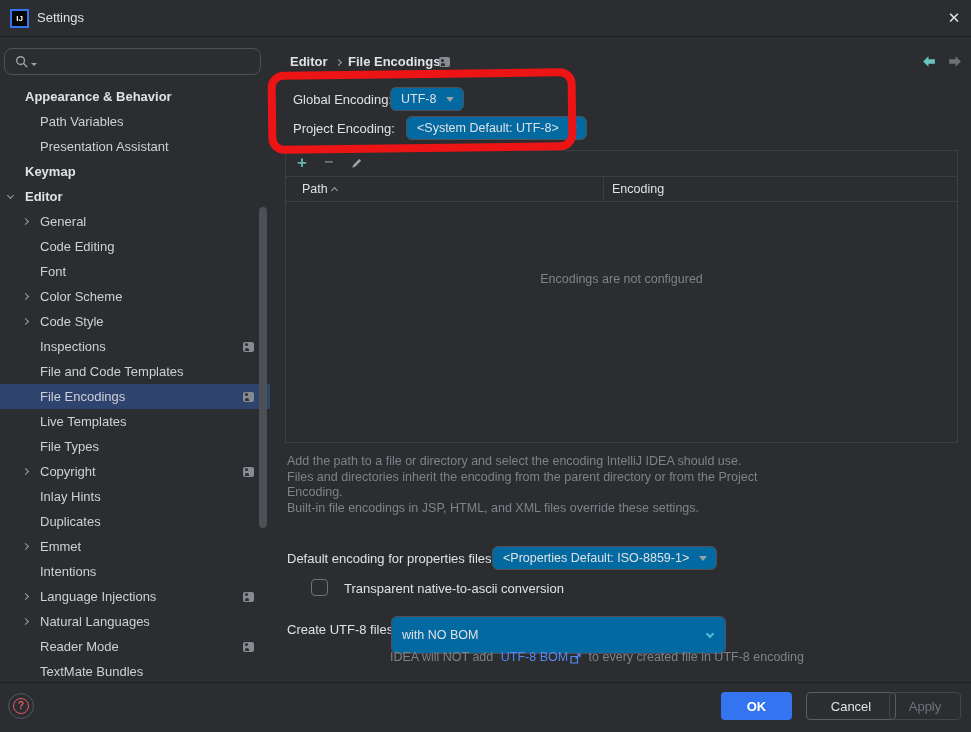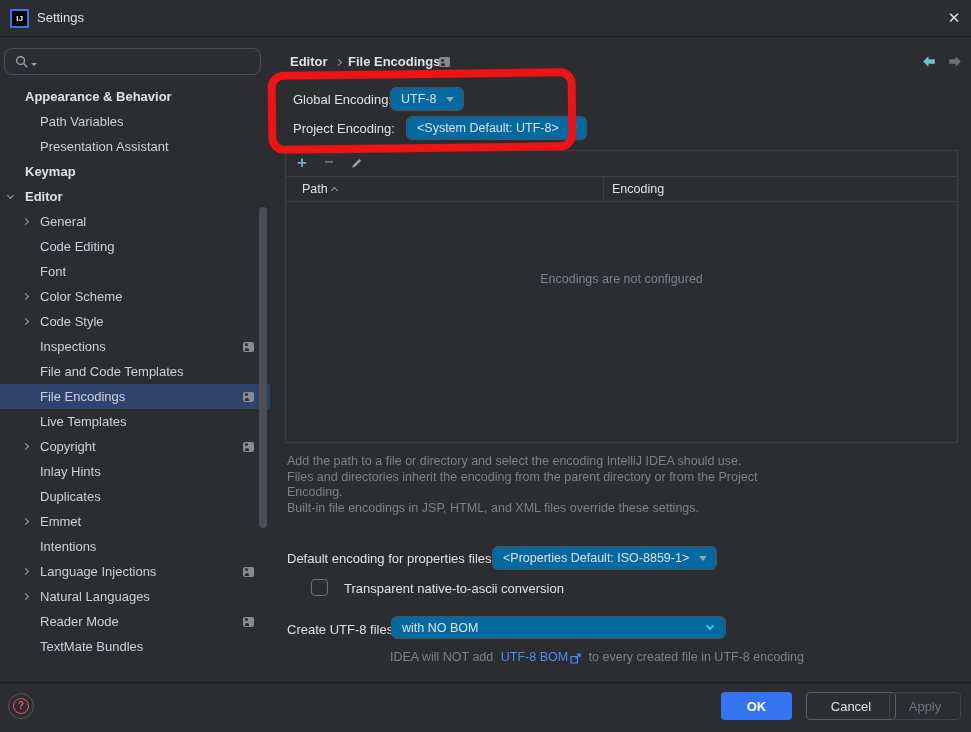--- a/index.html
+++ b/index.html
@@ -40,21 +40,21 @@
   .crumb-sep { position:absolute; left:336px; top:60px; width:5px; height:5px;
     border-right:1.5px solid #9da0a8; border-bottom:1.5px solid #9da0a8; transform:rotate(-45deg); }
   .crumb-badge { position:absolute; left:439px; top:57px; margin-left:0; }
   .nav-arrow { position:absolute; top:54px; width:16px; height:15px; }
   
   .form-label { position:absolute; font-size:13px; color:#dfe1e5; }
   .combo { position:absolute; display:inline-flex; align-items:center; gap:10px; height:24px;
     border:1px solid #4e5157; border-radius:6px; background:#0369a1; color:#dfe1e5;
     font-size:12.5px; padding:0 9px 0 10px; white-space:nowrap; }
   .combo .tri { width:0; height:0; border-left:4px solid transparent; border-right:4px solid transparent; border-top:5px solid #9da0a8; flex:none; }
-  .combo.wide { width:335px; justify-content:space-between; padding-right:12px; height:23px; }
+  .combo.wide { width:335px; justify-content:space-between; padding-right:12px; height:38px; }
   .combo .chev-cyan { width:6px; height:6px; border-right:2px solid #4fbdd8; border-bottom:2px solid #4fbdd8; transform:rotate(45deg); margin-top:-3px; }
   
   .enc-table { position:absolute; left:285px; top:150px; width:673px; height:293px; border:1px solid #3c3e42; }
   .tbl-toolbar { height:26px; border-bottom:1px solid #3c3e42; display:flex; align-items:center; padding-left:11px; gap:17px; }
   .icon-plus { color:#61b5b0; font-size:17px; line-height:17px; font-weight:bold; margin-top:-2px; }
   .icon-minus { color:#6e7176; font-size:16px; line-height:16px; font-weight:bold; margin-top:-3px; }
   .tbl-header { height:25px; border-bottom:1px solid #3c3e42; display:flex; align-items:center; font-size:12.5px; color:#dfe1e5; }
   .col-path { width:318px; border-right:1px solid #3c3e42; height:100%; display:flex; align-items:center; padding-left:16px; gap:4px; }
   .col-encoding { padding-left:8px; }
   .sort-caret { width:5px; height:5px; border-right:1.5px solid #9da0a8; border-bottom:1.5px solid #9da0a8; transform:rotate(-135deg); margin-top:3px; }
@@ -156,20 +156,24 @@
         <span>File and Code Templates</span>
       </div>
       <div class="tree-item lvl1 selected">
         <span class="chev-slot"></span>
         <span>File Encodings</span>
         <span class="badge-icon"></span>
       </div>
       <div class="tree-item lvl1">
         <span class="chev-slot"></span>
         <span>Live Templates</span>
+      </div>
+      <div class="tree-item lvl1">
+        <span class="chev-slot"></span>
+        <span>File Types</span>
       </div>
       <div class="tree-item lvl1">
         <span class="chev-slot">
           <span class="chev collapsed"></span>
         </span>
         <span>Copyright</span>
         <span class="badge-icon"></span>
       </div>
       <div class="tree-item lvl1">
         <span class="chev-slot"></span>

